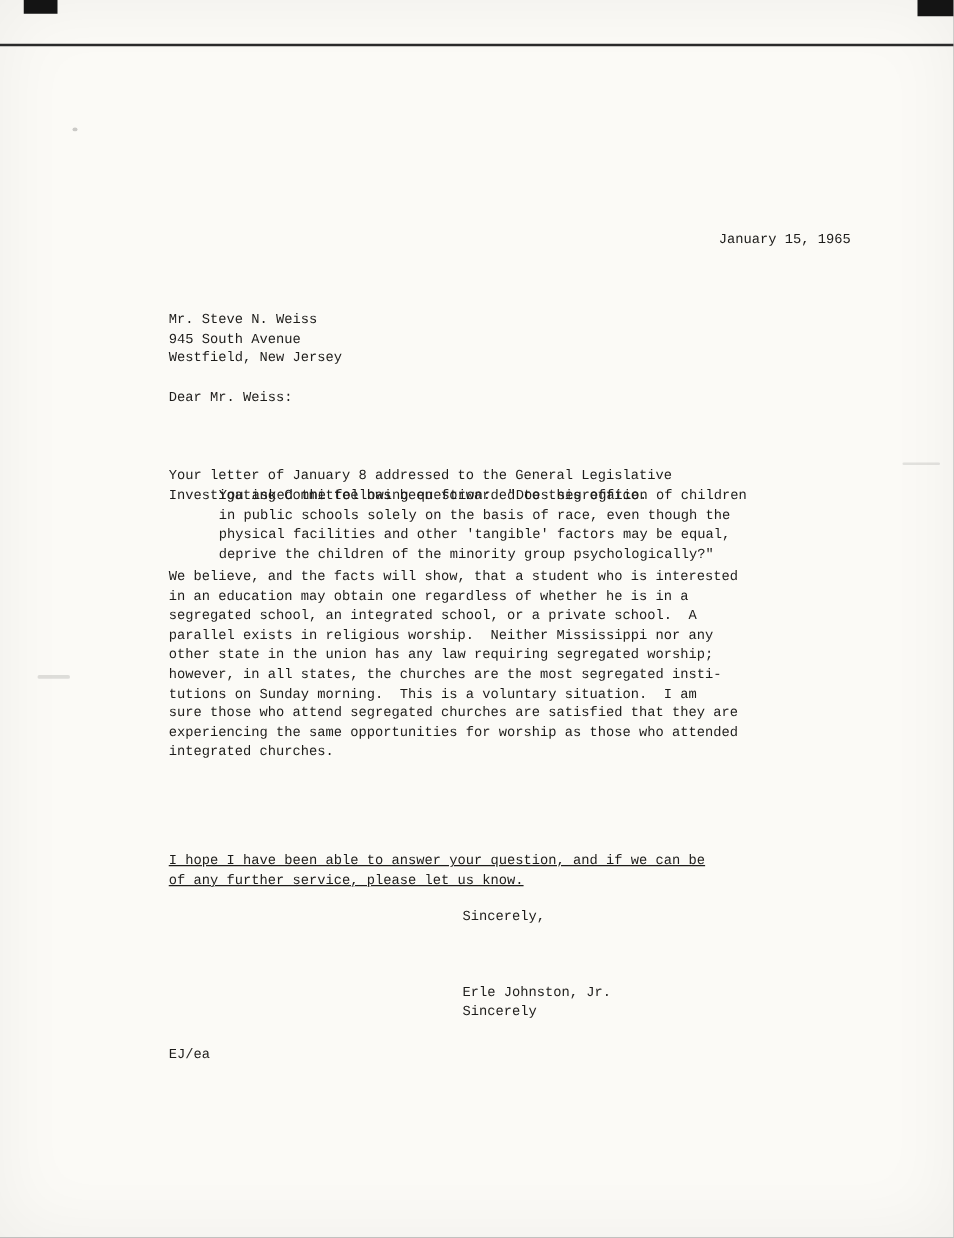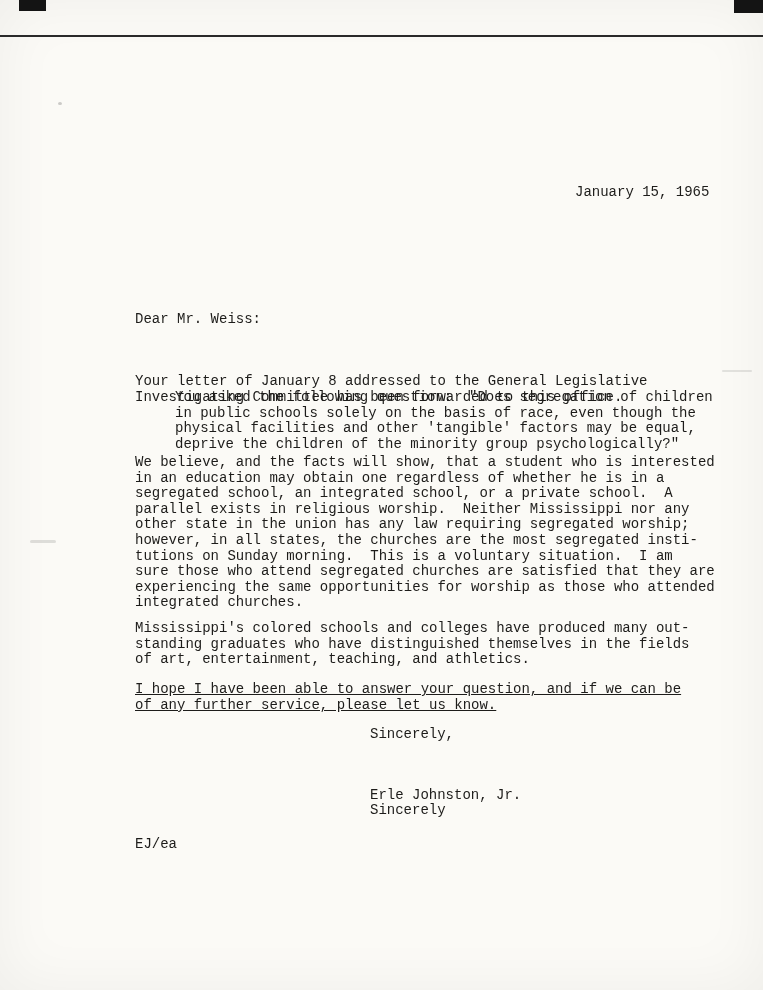--- a/index.html
+++ b/index.html
@@ -12,21 +12,21 @@
       width: 763px;
       height: 990px;
       background: #fbfaf6;
       overflow: hidden;
       font-family: "Liberation Mono", "DejaVu Sans Mono", monospace;
       color: #1d1c1a;
       box-shadow: inset 0 0 60px rgba(0,0,0,0.05);
     }
     .txt {
       position: absolute;
-      font-size: 14px;
+      font-size: 11px;
       line-height: 15.6px;
       white-space: pre;
       letter-spacing: 0px;
     }
     .mark {
       position: absolute;
       background: #141414;
     }
     .edge-line {
       position: absolute;
@@ -49,20 +49,23 @@
 
   <div class="mark" style="left:19px; top:0; width:27px; height:11px;"></div>
   <div class="mark" style="right:0; top:0; width:29px; height:13px;"></div>
   <div class="edge-line"></div>
   <div class="speck" style="left:58px; top:102px; width:4px; height:3px;"></div>
   <div class="speck" style="left:30px; top:540px; width:26px; height:3px; border-radius:2px; background:rgba(90,90,90,0.18);"></div>
   <div class="speck" style="left:722px; top:370px; width:30px; height:2px; border-radius:2px; background:rgba(90,90,90,0.15);"></div>
 
   <div class="txt" style="left:575px; top:185px;">January 15, 1965</div>
 
+  <div class="txt" style="left:135px; top:249px;">Mr. Steve N. Weiss
+945 South Avenue
+Westfield, New Jersey</div>
 
   <div class="txt" style="left:135px; top:312px;">Dear Mr. Weiss:</div>
 
   <div class="txt" style="left:135px; top:336px;margin-top:38px;">Your letter of January 8 addressed to the General Legislative
 Investigating Committee has been forwarded to this office.</div>
 
   <div class="txt" style="left:135px; top:390px;margin-left:40px;">You asked the following question:  "Does segregation of children
 in public schools solely on the basis of race, even though the
 physical facilities and other 'tangible' factors may be equal,
 deprive the children of the minority group psychologically?"</div>
@@ -71,23 +74,20 @@
 in an education may obtain one regardless of whether he is in a
 segregated school, an integrated school, or a private school.  A
 parallel exists in religious worship.  Neither Mississippi nor any
 other state in the union has any law requiring segregated worship;
 however, in all states, the churches are the most segregated insti-
 tutions on Sunday morning.  This is a voluntary situation.  I am
 sure those who attend segregated churches are satisfied that they are
 experiencing the same opportunities for worship as those who attended
 integrated churches.</div>
 
-  <div class="txt" style="left:135px; top:621px;">Mississippi's colored schools and colleges have produced many out-
-standing graduates who have distinguished themselves in the fields
-of art, entertainment, teaching, and athletics.</div>
 
   <div class="txt" style="left:135px; top:682px;text-decoration:underline;">I hope I have been able to answer your question, and if we can be
 of any further service, please let us know.</div>
 
   <div class="txt" style="left:370px; top:727px;">Sincerely,</div>
 
   <div class="txt" style="left:370px; top:788px;">Erle Johnston, Jr.</div>
 
   <div class="txt" style="left:370px; top:803px;">Sincerely</div>
 

